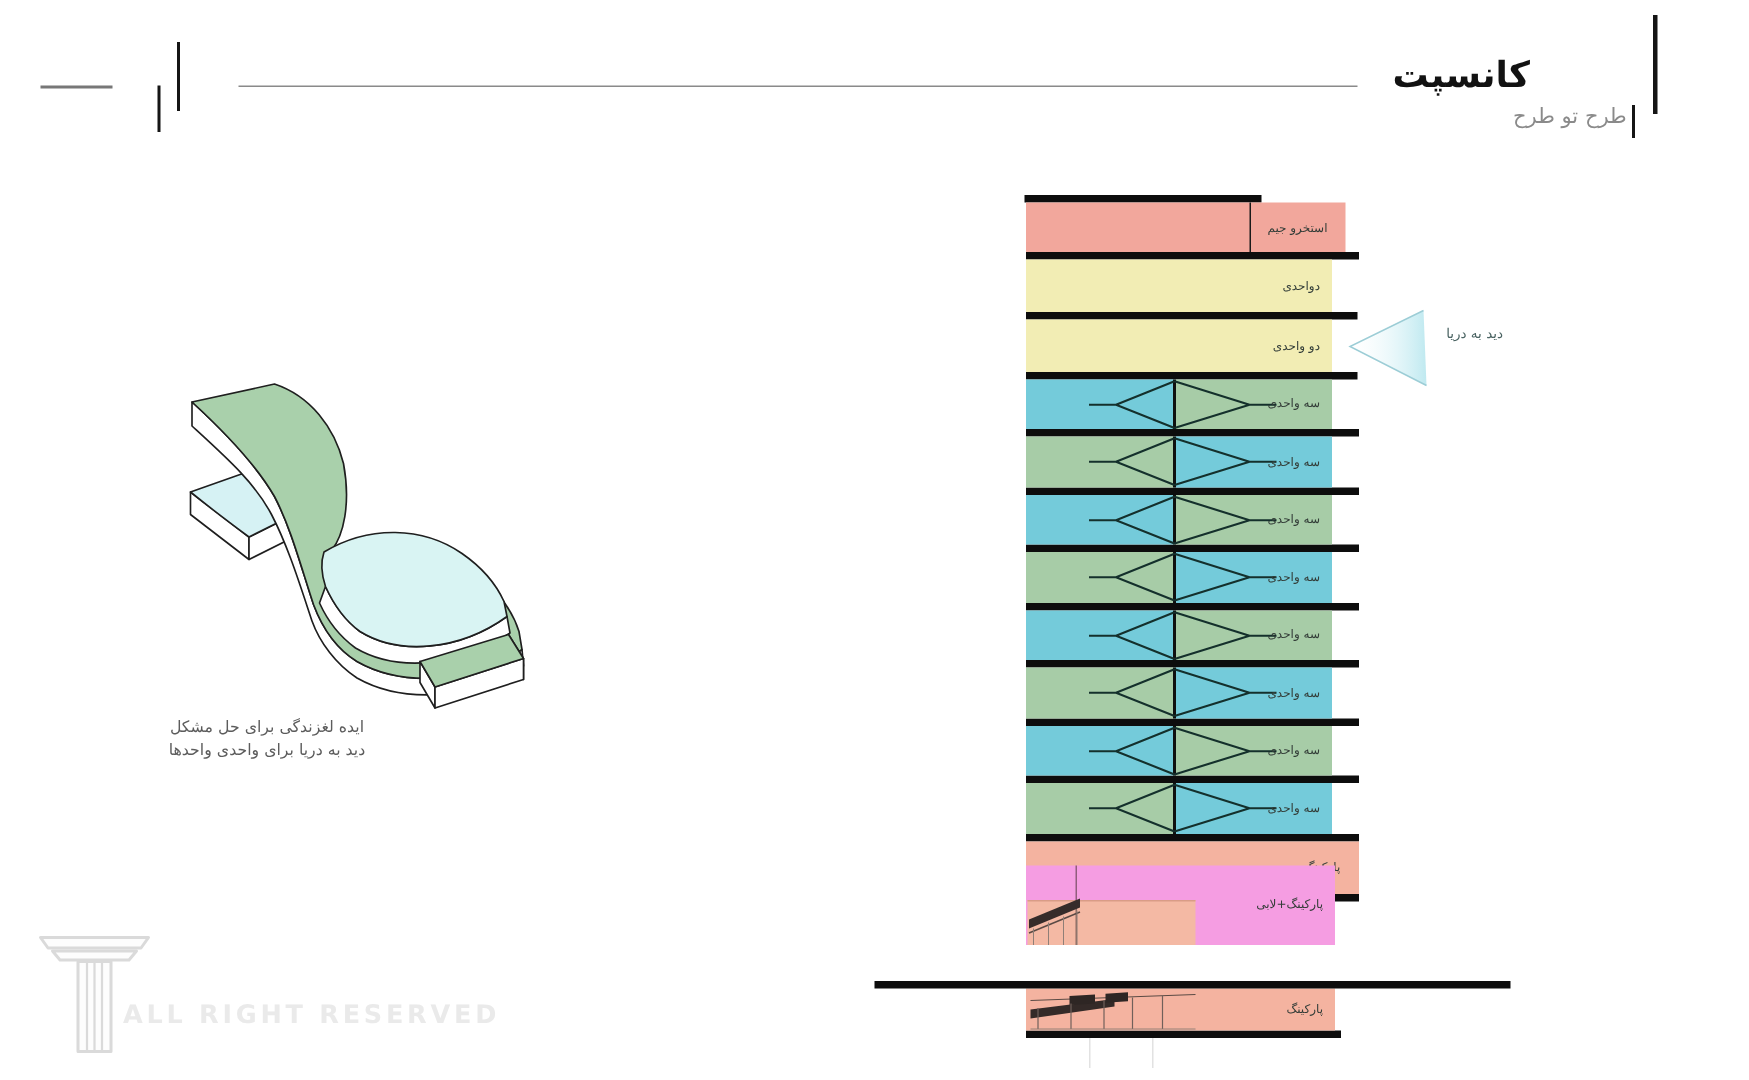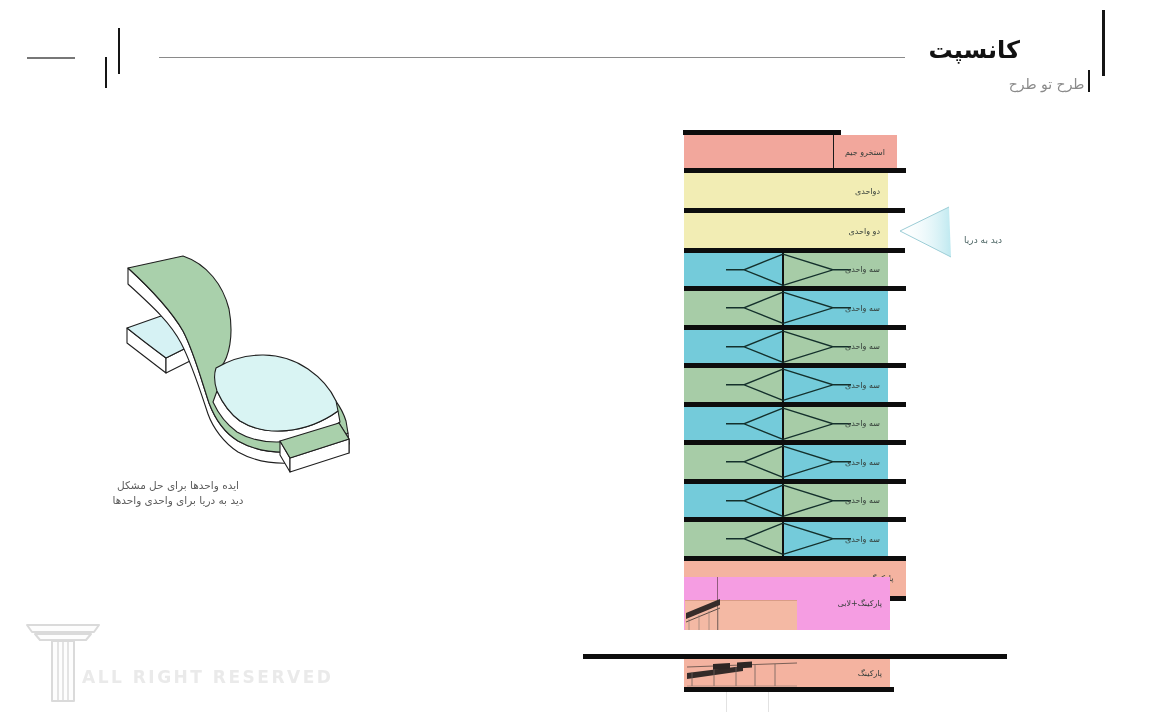--- a/index.html
+++ b/index.html
@@ -2,30 +2,30 @@
 <html><head>
 <meta charset="utf-8">
 <style>
   html,body{margin:0;padding:0;background:#ffffff;}
   .page{position:relative;width:1166px;height:720px;background:#ffffff;overflow:hidden;
         font-family:"DejaVu Sans",sans-serif;border-radius:27px;}
   .abs{position:absolute;}
   .hline{position:absolute;background:#8a8a8a;}
   .vline{position:absolute;background:#151515;}
   .title{position:absolute;top:36px;right:146px;font-size:24px;font-weight:700;color:#121212;direction:rtl;}
-  .subtitle-row{position:absolute;top:70px;right:76px;display:flex;align-items:flex-end;}
+  .subtitle-row{position:absolute;top:70px;right:76px;display:flex;align-items:flex-start;}
   .subtitle{font-size:14px;color:#8a8a8a;direction:rtl;margin-right:3px;}
   .subtitle-bar{width:2.5px;height:22px;background:#151515;}
   .floor{position:absolute;box-sizing:border-box;}
   .floor-label{position:absolute;right:8px;top:50%;transform:translateY(-50%);
                font-size:8px;color:#333d38;direction:rtl;white-space:nowrap;}
   .slab{position:absolute;background:#0d0d0d;}
   .caption{position:absolute;left:100px;top:478px;width:156px;text-align:center;
            font-size:10.5px;line-height:15px;color:#5c5c5c;direction:rtl;}
-  .arrow-label{position:absolute;left:952px;top:235px;width:50px;font-size:9px;
+  .arrow-label{position:absolute;left:952px;top:218px;width:50px;font-size:9px;
                color:#4a6362;direction:rtl;white-space:nowrap;}
   .wm-brand{position:absolute;left:80px;top:634px;font-size:27px;font-weight:700;
             color:#e5e5e5;letter-spacing:1px;white-space:nowrap;}
   .wm-brand sup{font-size:12px;color:#e5e5e5;}
   .wm-rights{position:absolute;left:82px;top:667px;font-size:17px;font-weight:700;
              color:#eaeaea;letter-spacing:2.5px;white-space:nowrap;}
   .ghost{position:absolute;width:1px;background:#e2e2e2;}
 </style>
 </head>
 <body>
@@ -69,21 +69,21 @@
 
     <g stroke="#1f1f1f" stroke-width="1.1" stroke-linejoin="round">
       <path d="M280,441 L280,455 L290,472 L290,458 Z" fill="#ffffff"></path>
       <path d="M339,423 L349,439 L349,453 L339,437 Z" fill="#ffffff"></path>
       <path d="M290,458 L349,439 L349,453 L290,472 Z" fill="#ffffff"></path>
       <path d="M280,441 L339,423 L349,439 L290,458 Z" fill="#a9d0ab"></path>
     </g>
   </svg>
 
   <div class="caption">
-    <div>ایده واحدها برای حل مشکل</div>
+    <div>ایده لغزندگی برای حل مشکل</div>
     <div>دید به دریا برای واحدی واحدها</div>
   </div>
 
   <div id="building" class="abs" style="left:0;top:0;width:1166px;height:720px;">
       <div style="position:absolute;left:683px;top:130px;width:158px;height:5px;background:#0d0d0d;"></div>
       <div style="position:absolute;left:684px;top:168px;width:222px;height:5px;background:#0d0d0d;"></div>
       <div style="position:absolute;left:684px;top:208px;width:221px;height:5px;background:#0d0d0d;"></div>
       <div style="position:absolute;left:684px;top:248px;width:221px;height:4.5px;background:#0d0d0d;"></div>
       <div style="position:absolute;left:684px;top:286px;width:222px;height:5px;background:#0d0d0d;"></div>
       <div style="position:absolute;left:684px;top:324.5px;width:222px;height:5px;background:#0d0d0d;"></div>

